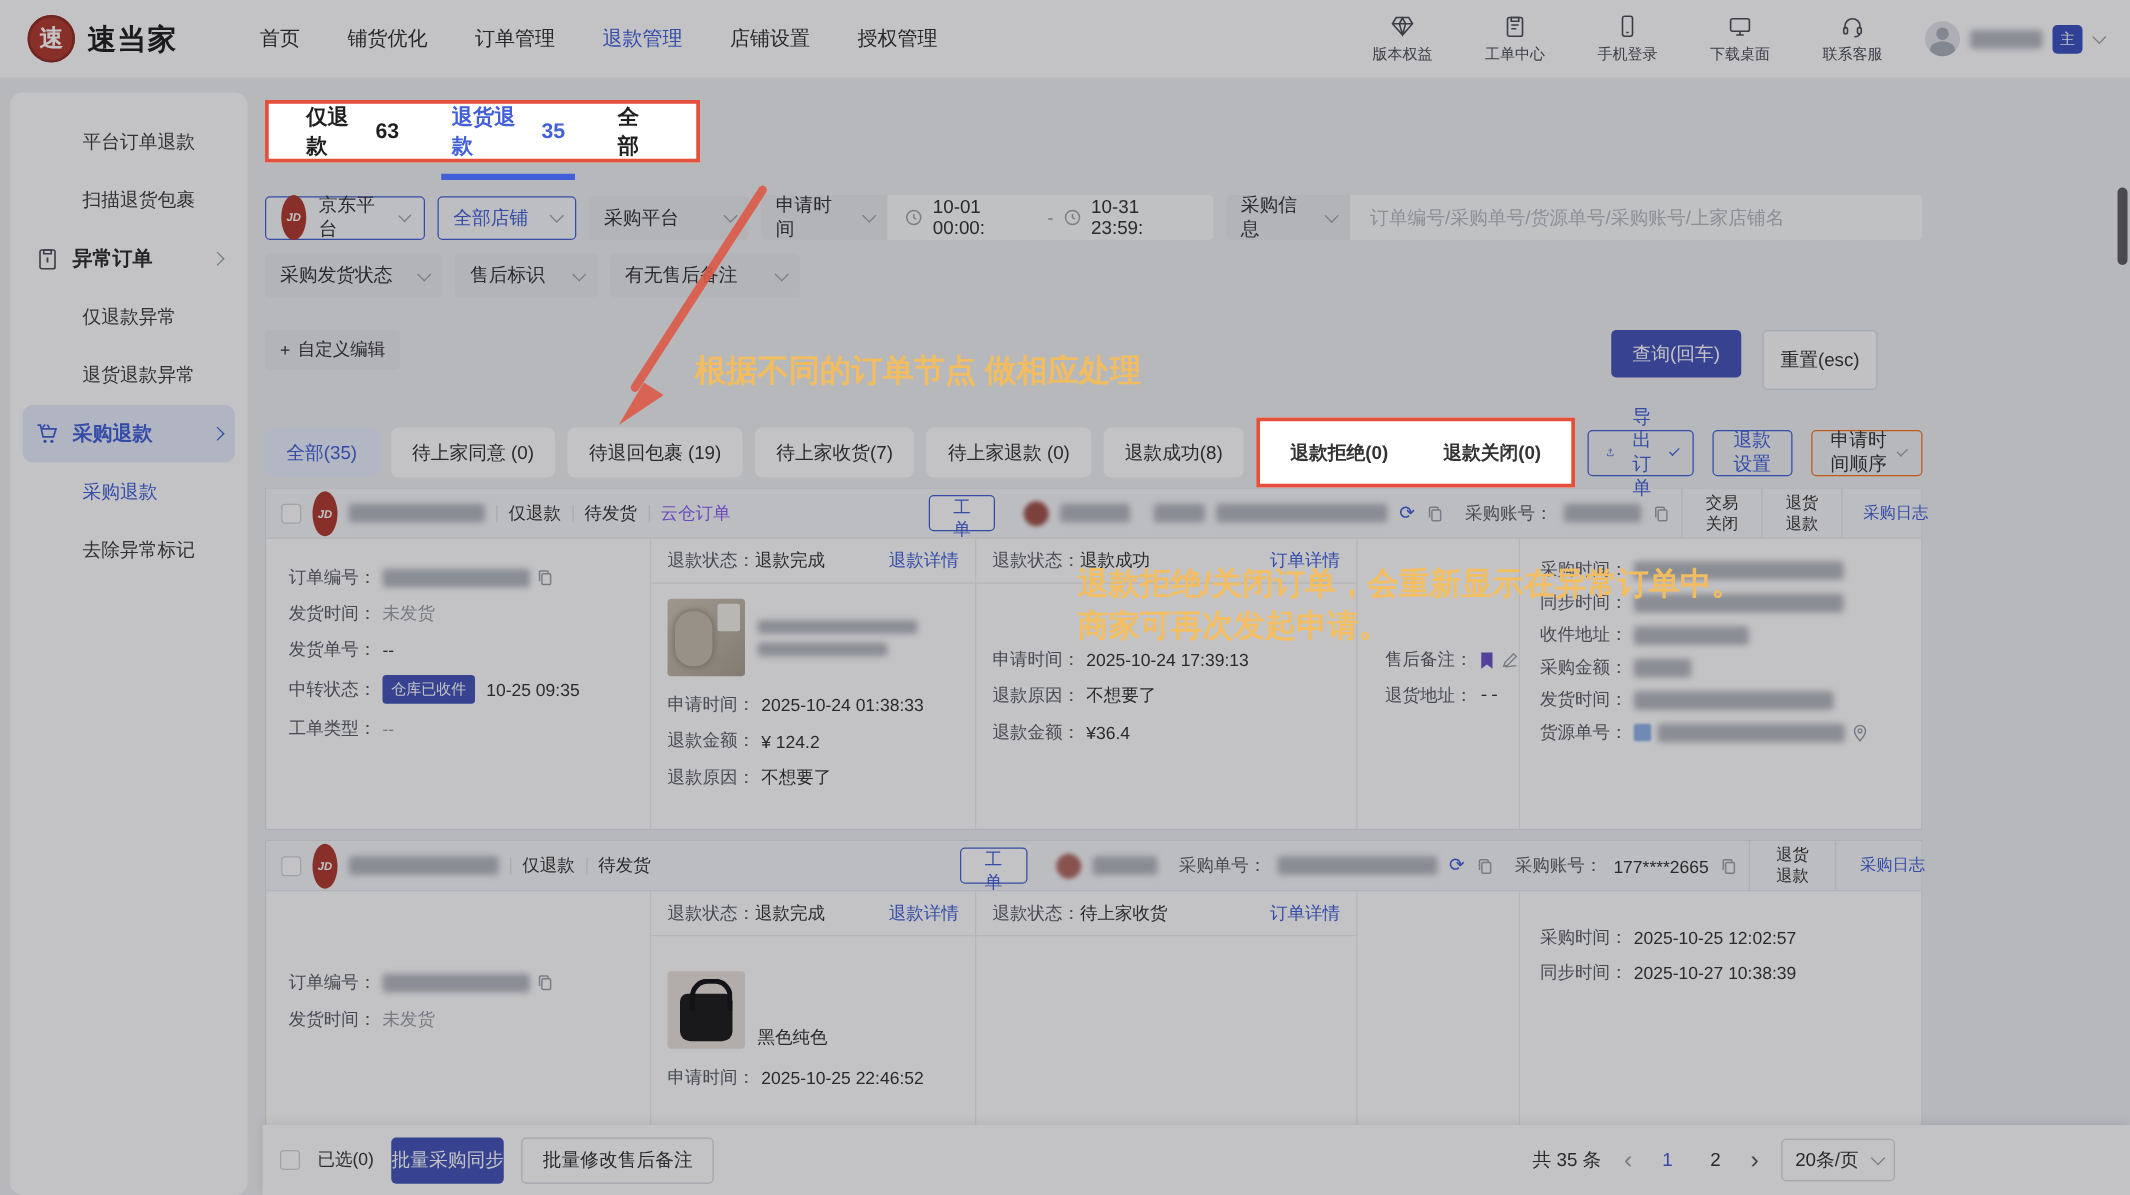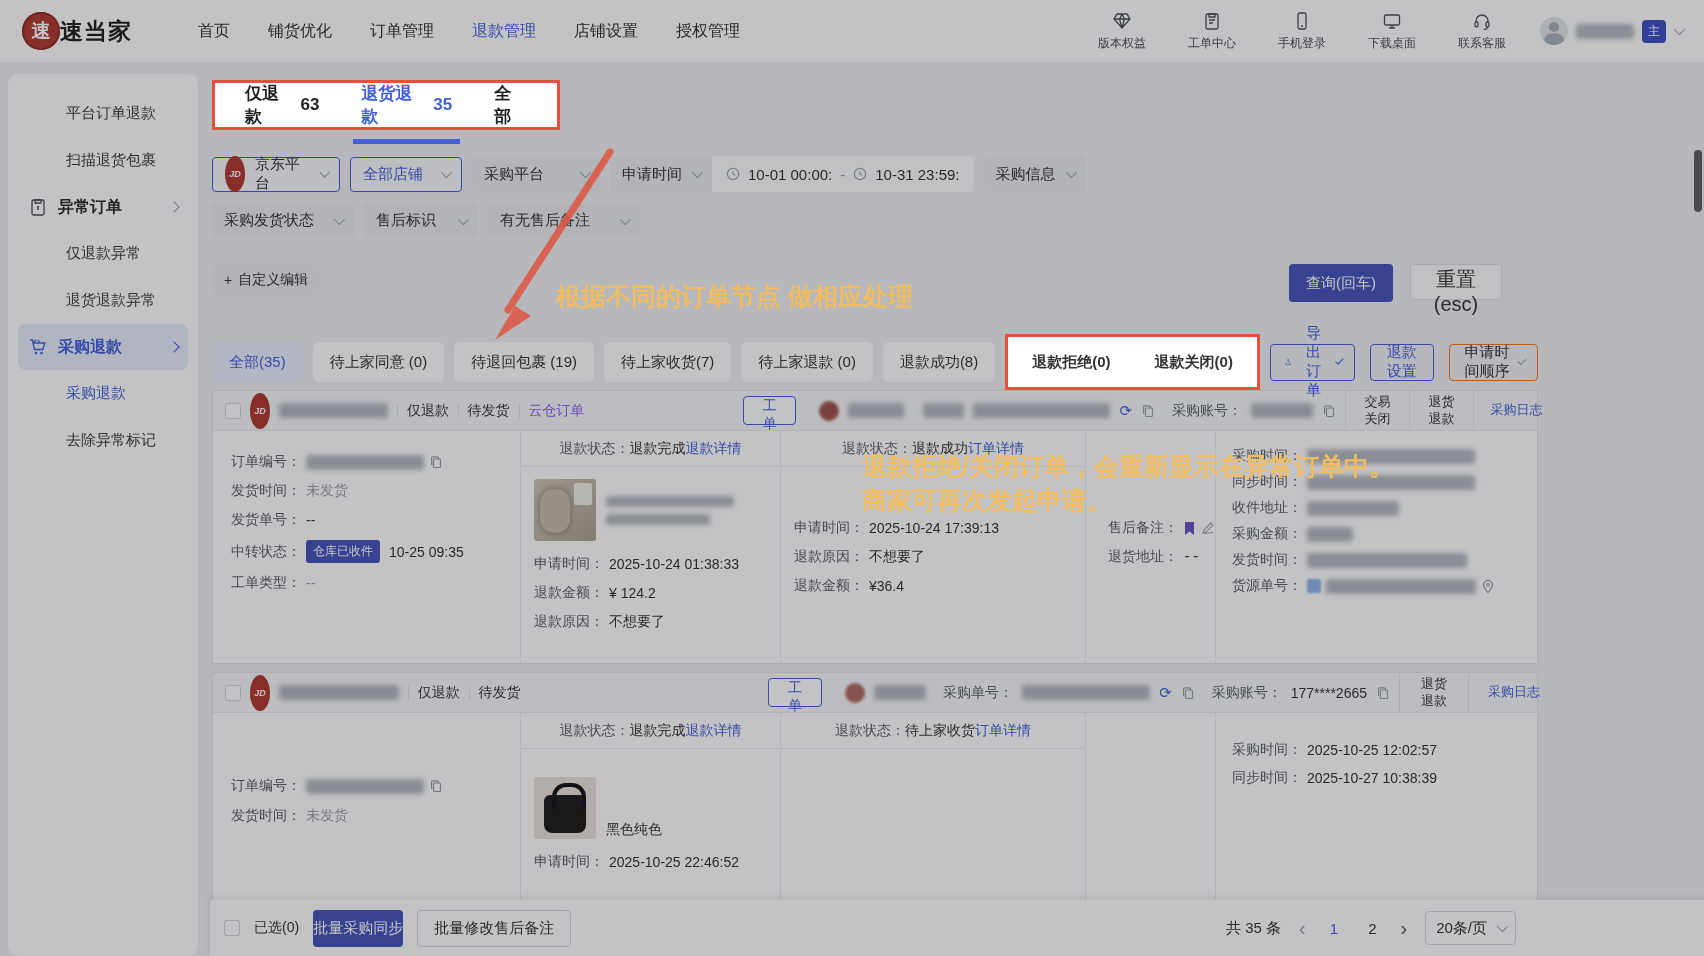--- a/index.html
+++ b/index.html
@@ -8,21 +8,21 @@
   body{ width:1704px; height:956px; overflow:hidden; position:relative;
         background:#eef0f3; font-family:"Liberation Sans","DejaVu Sans",sans-serif; color:var(--txt); }
   svg{ display:block; }
 
   
   .topbar{ position:absolute; top:0; left:0; right:0; height:62px; background:#fff;
            display:flex; align-items:center; padding:0 22px; z-index:10; }
   .logo-circle{ width:38px; height:38px; border-radius:50%; background:#b23a31; color:#fff;
                 display:flex; align-items:center; justify-content:center; font-size:19px; font-weight:bold;
                 box-shadow:inset 0 0 0 2px #8f2d26; }
-  .brand{ font-size:23px; font-weight:700; color:#1f1f1f; letter-spacing:1px; }
+  .brand{ font-size:23px; font-weight:700; color:#1f1f1f; margin-left:10px; letter-spacing:1px; }
   .nav{ display:flex; gap:38px; margin-left:66px; font-size:16px; color:#2f2f2f; }
   .nav .nav-item{ cursor:pointer; }
   .nav .nav-item.active{ color:var(--accent); }
   .quick{ display:flex; gap:42px; margin-left:auto; margin-right:34px; }
   .quick-item{ display:flex; flex-direction:column; align-items:center; gap:4px; font-size:12px; color:#4a4e57; }
   .user{ display:flex; align-items:center; gap:8px; }
   .avatar{ width:28px; height:28px; border-radius:50%; background:#e3e5e8; position:relative; overflow:hidden; }
   .avatar::before{ content:""; position:absolute; left:9px; top:5px; width:10px; height:10px; border-radius:50%; background:#aab0b8; }
   .avatar::after{ content:""; position:absolute; left:4px; top:16px; width:20px; height:14px; border-radius:50%; background:#aab0b8; }
   .badge-main{ background:#3a50c0; color:#fff; font-size:12px; padding:3px 6px; border-radius:4px; }
@@ -69,22 +69,22 @@
   .compound .seg-label{ display:flex; align-items:center; gap:10px; padding:0 12px; font-size:15px; color:#333; }
   .compound .seg-body{ background:#fbfcfd; display:flex; align-items:center; gap:8px; padding:0 14px; font-size:15px; }
   .search-input{ border:none; outline:none; background:#fbfcfd; width:430px; font-size:15px; font-family:inherit; color:#333; }
   .search-input::placeholder{ color:#b6bac1; }
 
   .custom-row{ margin-top:26px; display:flex; }
   .btn-custom{ height:32px; background:#e9ebee; border:none; border-radius:4px; display:flex; align-items:center;
                gap:6px; padding:0 12px; font-size:14px; color:#333; font-family:inherit; cursor:pointer; }
   .btn-query{ position:absolute; left:1077px; top:192px; width:104px; height:38px; background:#4455b8;
               color:#fff; font-size:15px; border:none; border-radius:4px; font-family:inherit; cursor:pointer; }
-  .btn-reset{ position:absolute; left:1198px; top:192px; width:92px; height:36px; background:#fdfdfd;
-              color:#333; font-size:20px; border:1px solid #d9dce1; border-radius:4px; font-family:inherit; cursor:pointer; }
+  .btn-reset{ position:absolute; left:1198px; top:192px; width:92px; height:48px; background:#fdfdfd;
+              color:#333; font-size:15px; border:1px solid #d9dce1; border-radius:4px; font-family:inherit; cursor:pointer; }
 
   .status-row{ margin-top:46px; display:flex; align-items:center; gap:10px; }
   .pill{ height:40px; display:flex; align-items:center; padding:0 17px; background:#fff; border-radius:6px;
          font-size:15px; color:#333; white-space:nowrap; cursor:pointer; }
   .pill.active{ background:#e9effc; color:var(--accent); }
   .red-wrap{ display:flex; gap:10px; align-items:center; border:3px solid var(--red); background:#fff;
              padding:5px 7px; margin:-8px 0; position:relative; z-index:60;font-weight:bold; }
   .toolbar{ margin-left:auto; display:flex; gap:15px; }
   .tbtn{ height:37px; display:flex; align-items:center; gap:8px; padding:0 14px; border-radius:4px;
          font-size:15px; font-family:inherit; background:transparent; cursor:pointer; }
@@ -112,21 +112,21 @@
   .statcol.wide{ width:69px; }
 
   .card-body{ display:grid; grid-template-columns:307px 260px 305px 130px 1fr; height:232px; }
   .col{ overflow:hidden; }
   .col + .col{ border-left:1px solid #eceef0; }
   .col1{ padding:22px 18px 0; }
   .frow{ display:flex; align-items:center; gap:5px; font-size:14px; margin-bottom:11px; white-space:nowrap; }
   .muted{ color:#9a9ea5; }
   .wbadge{ background:#4455b8; color:#fff; font-size:12px; padding:3px 7px; border-radius:3px; }
   .colhead{ height:36px; border-bottom:1px solid #eceef0; display:flex; align-items:center;
-            justify-content:center; padding:0 13px; font-size:14px; white-space:nowrap; }
+            justify-content:space-between; padding:0 13px; font-size:14px; white-space:nowrap; }
   .link{ color:var(--accent); cursor:pointer; white-space:nowrap; }
   .colpad{ padding:12px 13px 0; }
   .prod{ display:flex; gap:10px; align-items:center; margin-bottom:14px; }
   .pimg{ width:62px; height:62px; border-radius:3px; flex:0 0 auto; position:relative; overflow:hidden; }
   .pimg.scarf{ background:linear-gradient(135deg,#cdc5b6,#b9b1a1 60%,#a89f8e); }
   .pimg.scarf::after{ content:""; position:absolute; right:4px; top:4px; width:18px; height:22px; background:#f2efe8; border-radius:2px; }
   .pimg.scarf::before{ content:""; position:absolute; left:6px; top:10px; width:30px; height:44px; background:#c4bcac; border-radius:14px; box-shadow:0 0 6px rgba(90,80,60,.6); }
   .pimg.bag{ background:#e8e2dc; }
   .pimg.bag::before{ content:""; position:absolute; left:10px; top:18px; width:42px; height:38px; background:#1d1c1e; border-radius:6px 6px 8px 8px; }
   .pimg.bag::after{ content:""; position:absolute; left:18px; top:6px; width:26px; height:22px; border:4px solid #141316; border-bottom:none; border-radius:14px 14px 0 0; }
@@ -300,20 +300,23 @@
               <path d="M7 4.2V7l2 1.4" fill="none" stroke="#a0a4ab" stroke-width="1.2"></path>
             </svg>
           </span>
         <span>10-31 23:59:</span>
       </div>
     </div>
     <div class="compound">
       <div class="seg-label">
         <span>采购信息</span>
         <i class="chev chev-d"></i>
+      </div>
+      <div class="seg-body">
+        <input class="search-input" type="text" placeholder="订单编号/采购单号/货源单号/采购账号/上家店铺名" style="">
       </div>
     </div>
   </div>
 
   <div class="filter-row second">
     <div class="select" style="width:142px">
       <span class="sel-label">采购发货状态</span>
       <i class="chev chev-d" style="margin-left:auto"></i>
     </div>
     <div class="select" style="width:114px">

